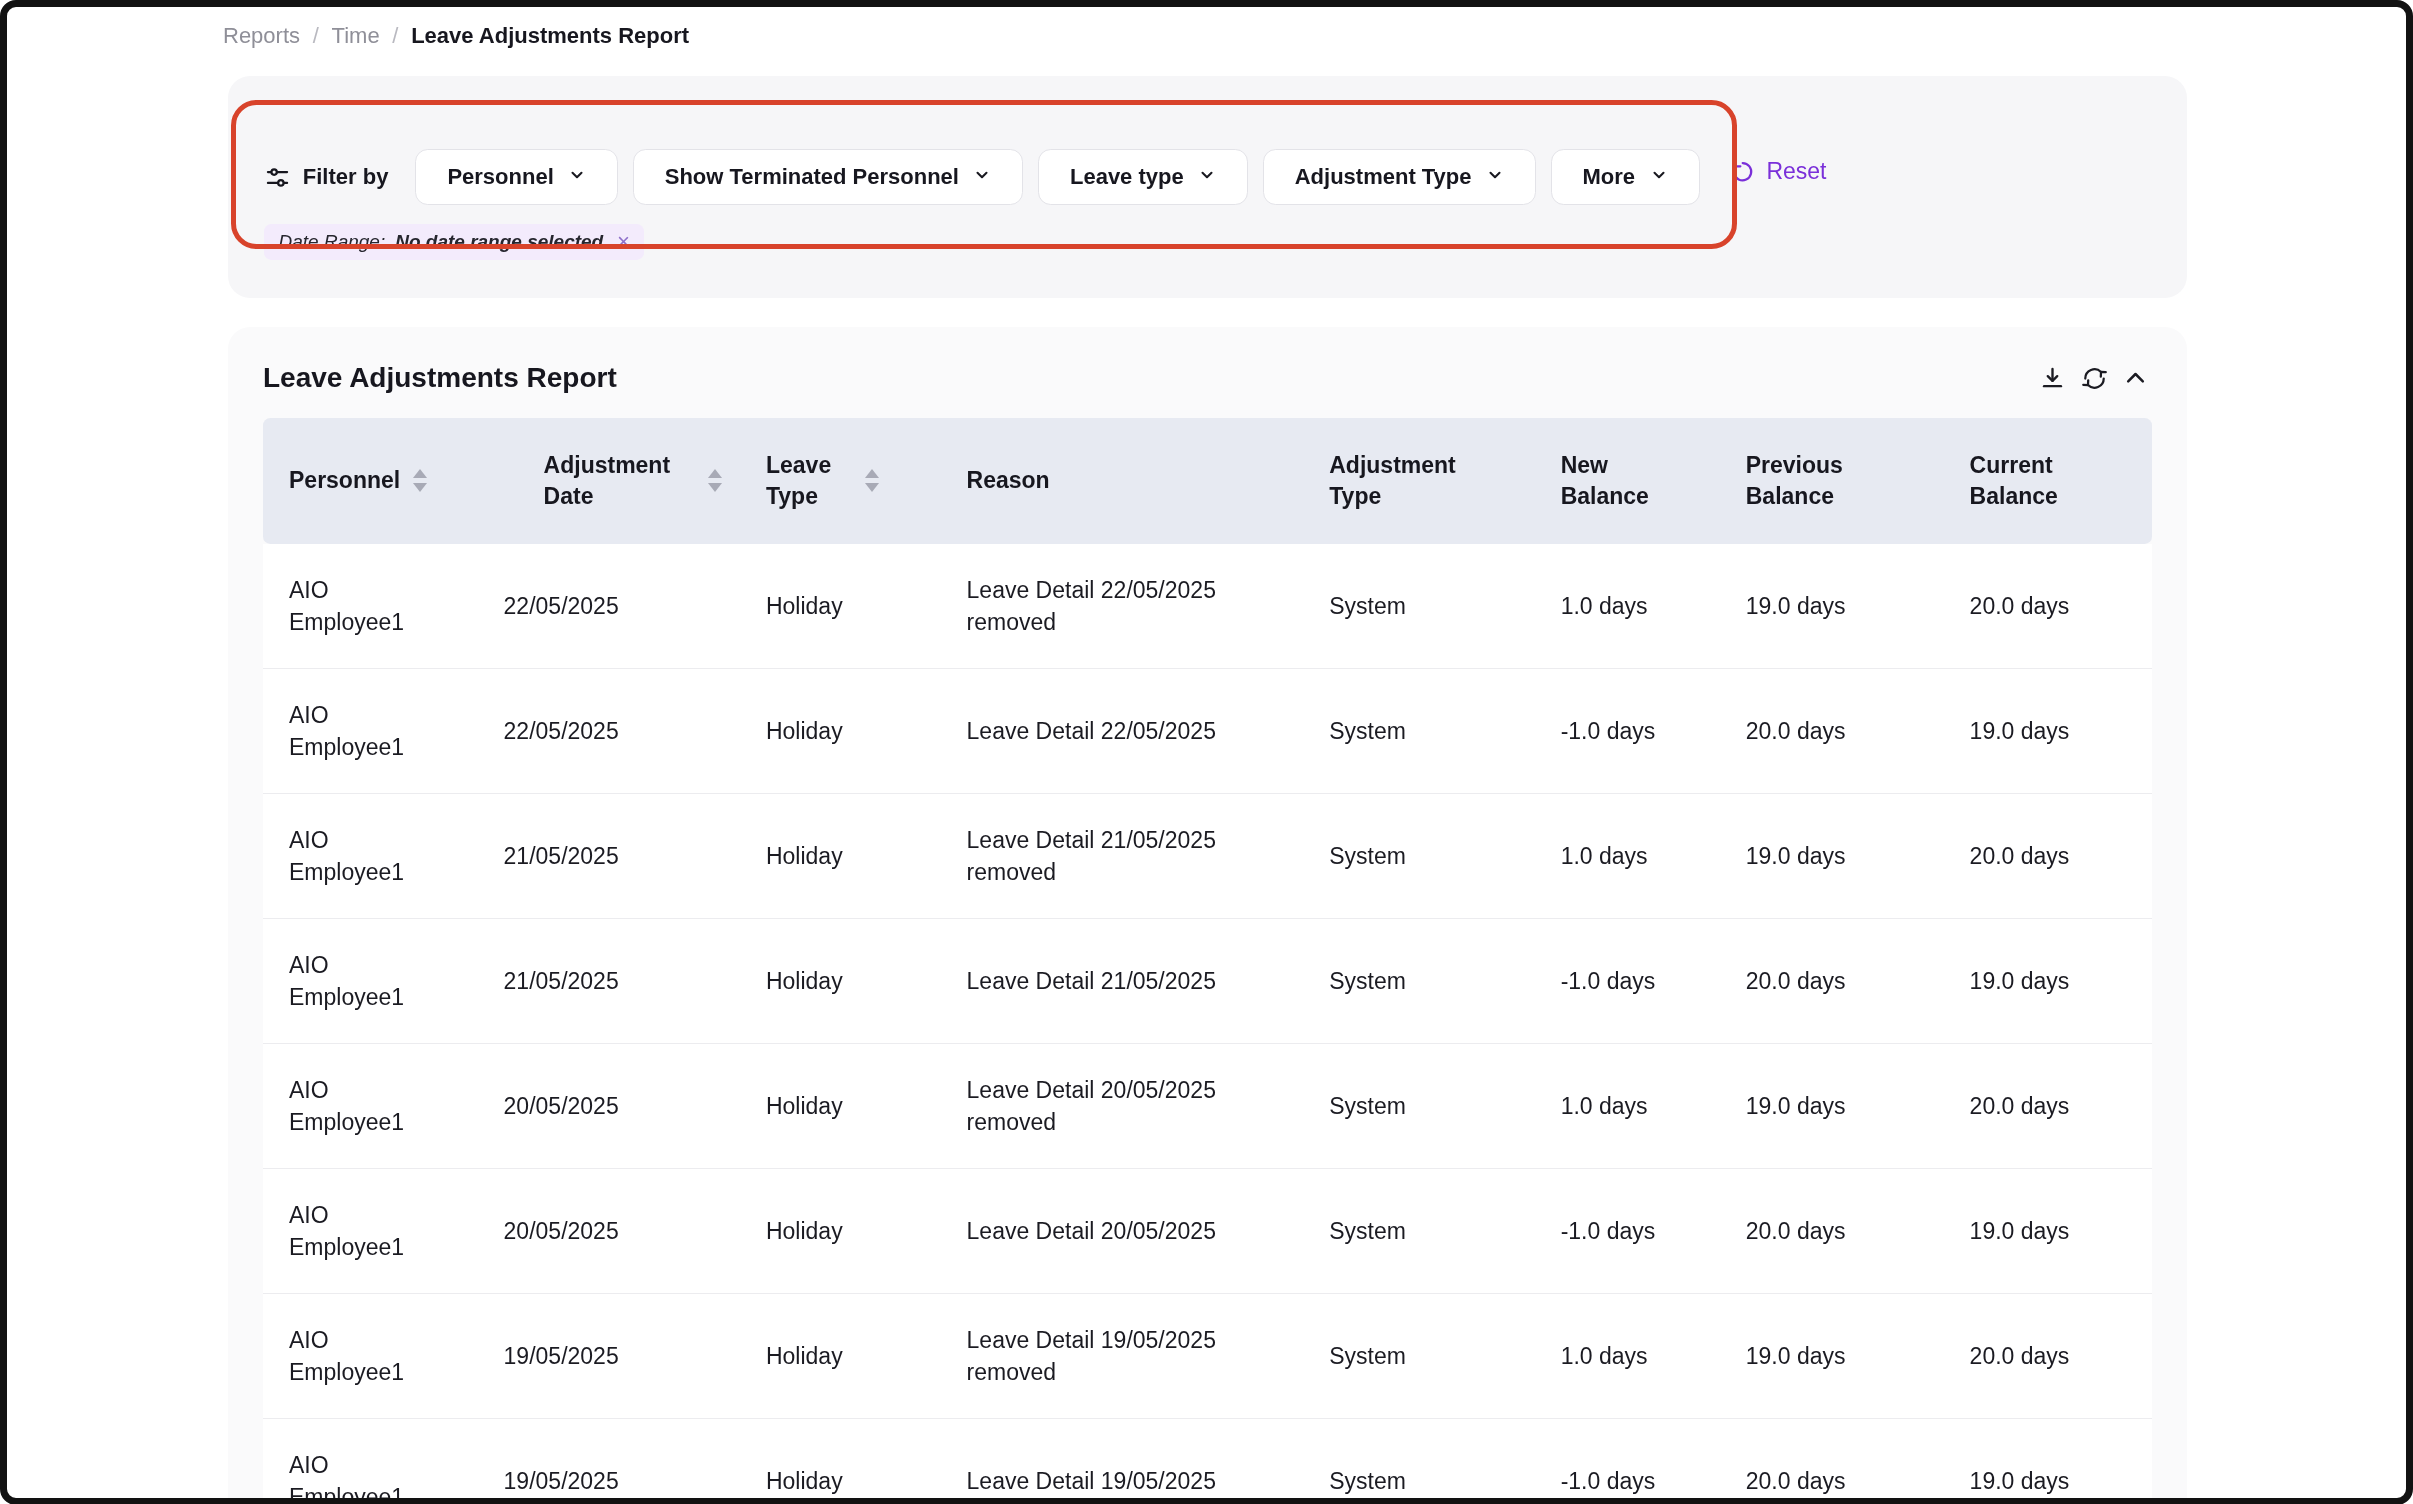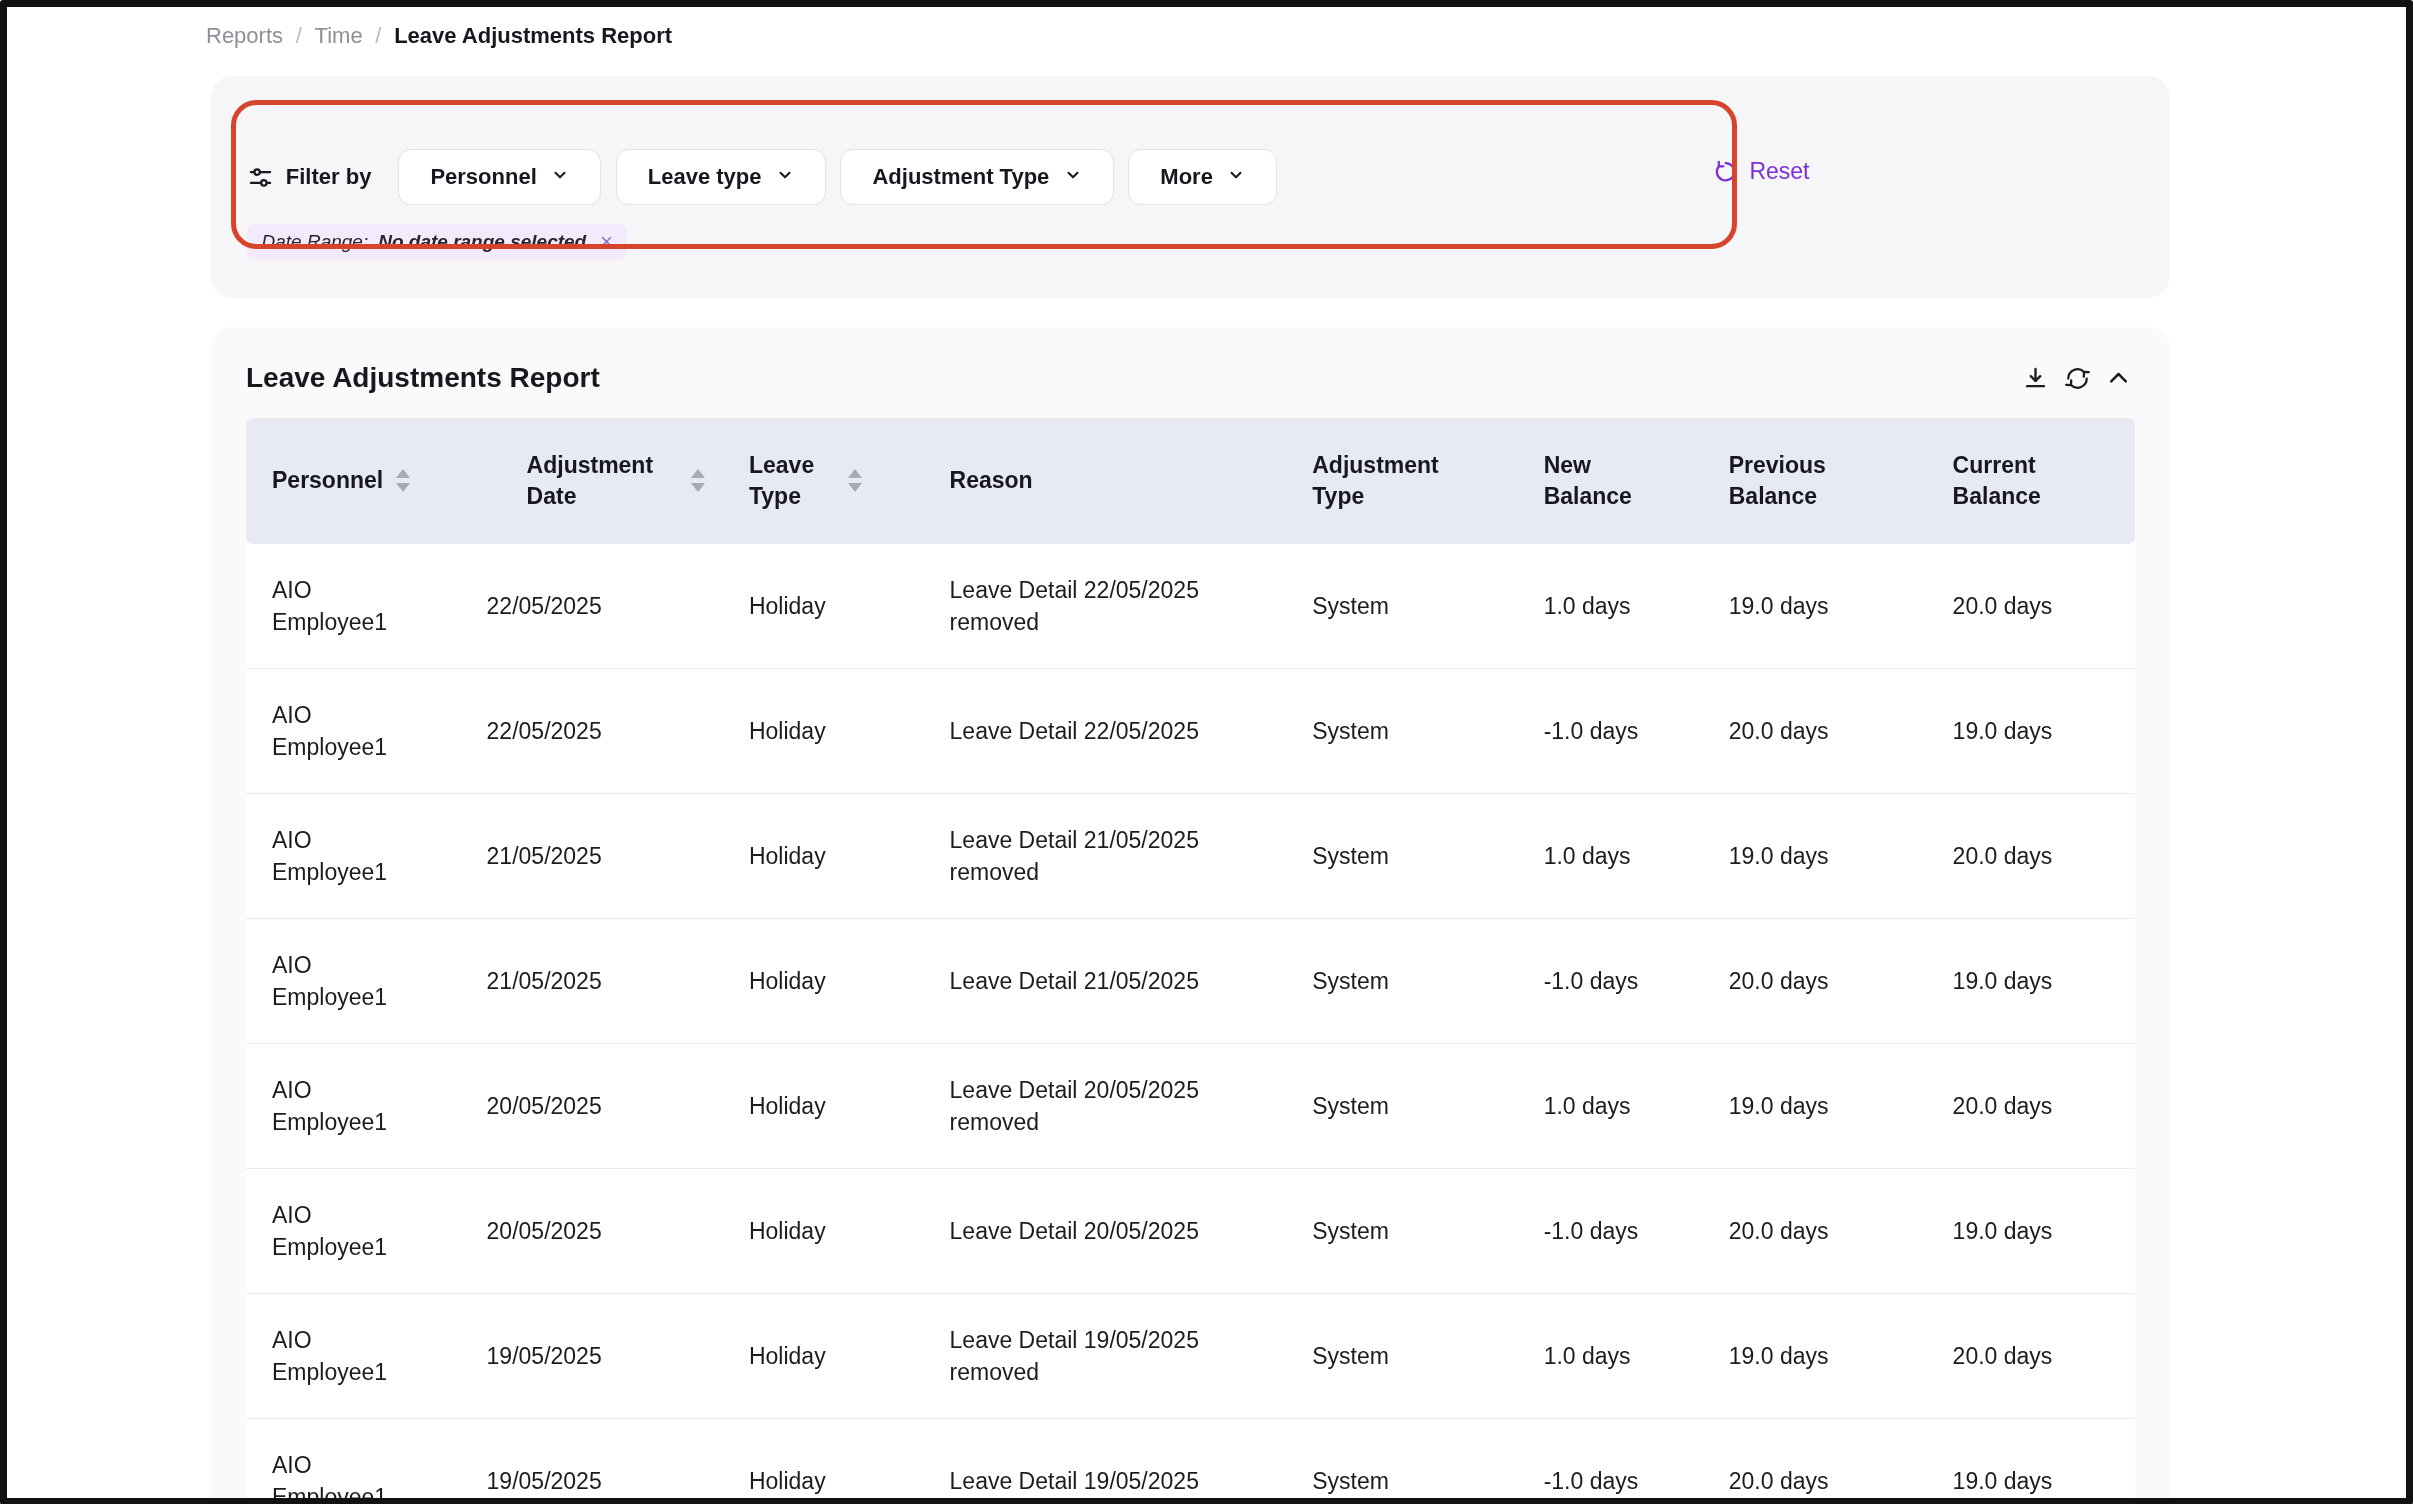--- a/index.html
+++ b/index.html
@@ -2,24 +2,25 @@
 <html style="--accent-purple: #7a2fd9; --annotation-red: #d8432b; --table-header-bg: #e7eaf2; --chip-bg: #f3ebfc; --card-bg: #f6f6f8; --text-dark: #17171f; --text-muted: #8f8f98; --border-light: #e3e3e8;font-size:14.5px"><head>
 <meta charset="utf-8">
 <style>
   * { box-sizing: border-box; margin: 0; padding: 0; }
   html, body { background: #ffffff; }
   .frame {
     position: relative;
     width: 2413px; height: 1505px;
     background: #ffffff;
     border: 7.3px solid #121212;
-    border-radius: 3px;
+    border-radius: 16px;
     overflow: hidden;
     font-family: "Liberation Sans", "DejaVu Sans", sans-serif;
     color: var(--text-dark, #17171f);
+    padding-left: 17px;
   }
 
   
   .breadcrumb { margin: 16.4px 0 0 199px; font-size: 22px; display: flex; gap: 12.7px; align-items: center; color: var(--text-muted, #8f8f98); }
   .crumb-link { color: var(--text-muted, #8f8f98); cursor: pointer; }
   .crumb-current { color: var(--text-dark, #17171f); font-weight: 700; }
   .sep { color: #b9b9c0; }
 
   
   .card { margin-left: 204px; width: 1959px; border-radius: 22px; }
@@ -96,20 +97,26 @@
         <span>Filter by</span>
       </span>
 
       <button class="fbtn">
         <span>Personnel</span>
         <span><svg viewBox="0 0 20 20" width="18" height="18" fill="none" stroke="#1b1b22" stroke-width="2.3" stroke-linecap="round" stroke-linejoin="round">
               <path d="M5 7.5 L10 12.5 L15 7.5"></path>
             </svg></span>
       </button>
       <button class="fbtn">
+        <span>Show Terminated Personnel</span>
+        <span><svg viewBox="0 0 20 20" width="18" height="18" fill="none" stroke="#1b1b22" stroke-width="2.3" stroke-linecap="round" stroke-linejoin="round">
+              <path d="M5 7.5 L10 12.5 L15 7.5"></path>
+            </svg></span>
+      </button>
+      <button class="fbtn">
         <span>Leave type</span>
         <span><svg viewBox="0 0 20 20" width="18" height="18" fill="none" stroke="#1b1b22" stroke-width="2.3" stroke-linecap="round" stroke-linejoin="round">
               <path d="M5 7.5 L10 12.5 L15 7.5"></path>
             </svg></span>
       </button>
       <button class="fbtn">
         <span>Adjustment Type</span>
         <span><svg viewBox="0 0 20 20" width="18" height="18" fill="none" stroke="#1b1b22" stroke-width="2.3" stroke-linecap="round" stroke-linejoin="round">
               <path d="M5 7.5 L10 12.5 L15 7.5"></path>
             </svg></span>

